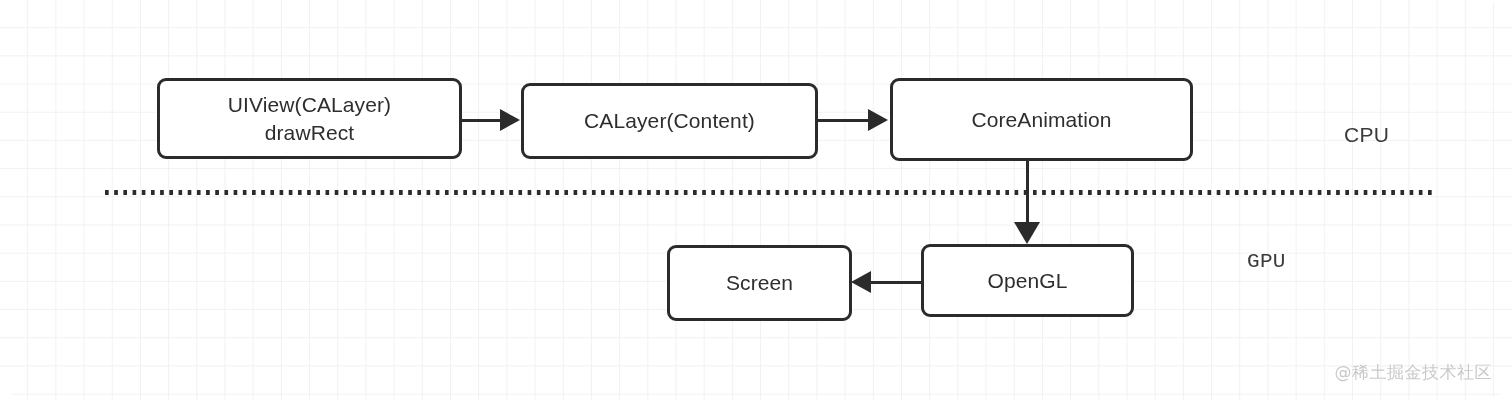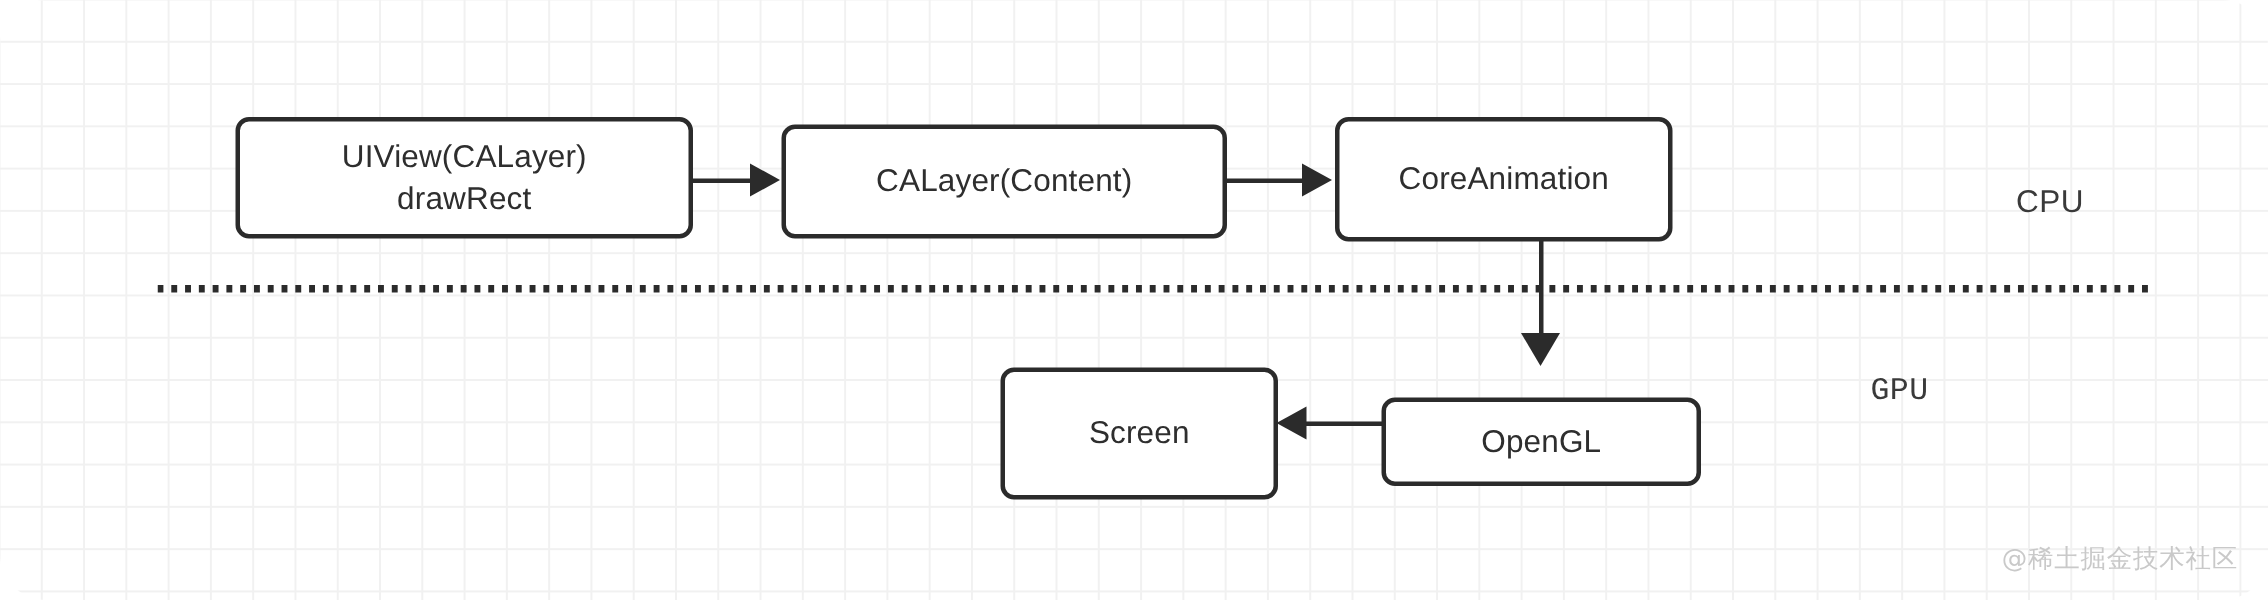--- a/index.html
+++ b/index.html
@@ -38,23 +38,23 @@
     text-align: center;
     color: #2e2e2e;
     font-size: 21px;
     line-height: 1.33;
     letter-spacing: 0.1px;
     font-family: "Liberation Sans", sans-serif;
     white-space: pre-line;
   }
   #node-uiview   { left: 157px; top: 78px;  width: 305px; height: 81px; }
   #node-calayer  { left: 521px; top: 83px;  width: 297px; height: 76px; }
-  #node-coreanim { left: 890px; top: 78px;  width: 225px; height: 83px; }
-  #node-screen   { left: 667px; top: 245px; width: 185px; height: 88px; }
-  #node-opengl   { left: 921px; top: 244px; width: 213px; height: 59px; margin-top: 21px; }
+  #node-coreanim { left: 890px; top: 78px;  width: 303px; height: 83px; }
+  #node-screen   { left: 667px; top: 245px; width: 185px; height: 76px; }
+  #node-opengl   { left: 921px; top: 244px; width: 213px; height: 73px; }
 
   .edge { position: absolute; }
   .edge-line-h {
     position: absolute;
     height: 3px;
     background: #2b2b2b;
   }
   .edge-line-v {
     position: absolute;
     width: 3px;

